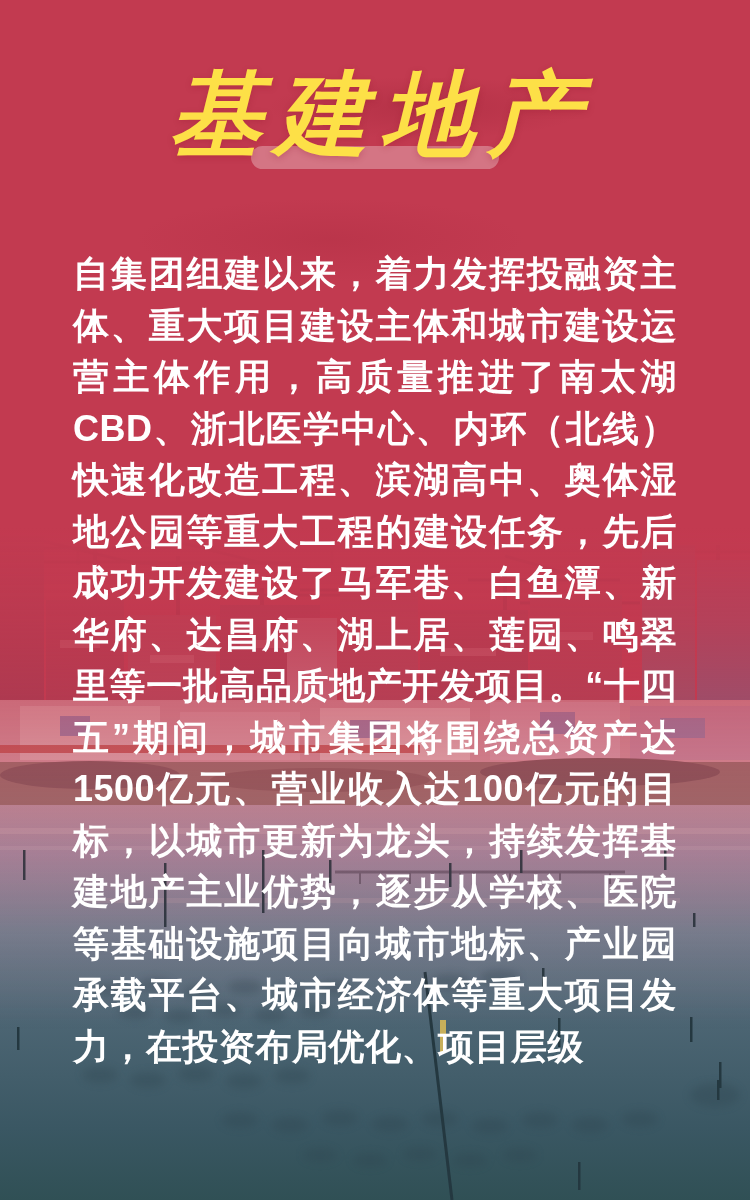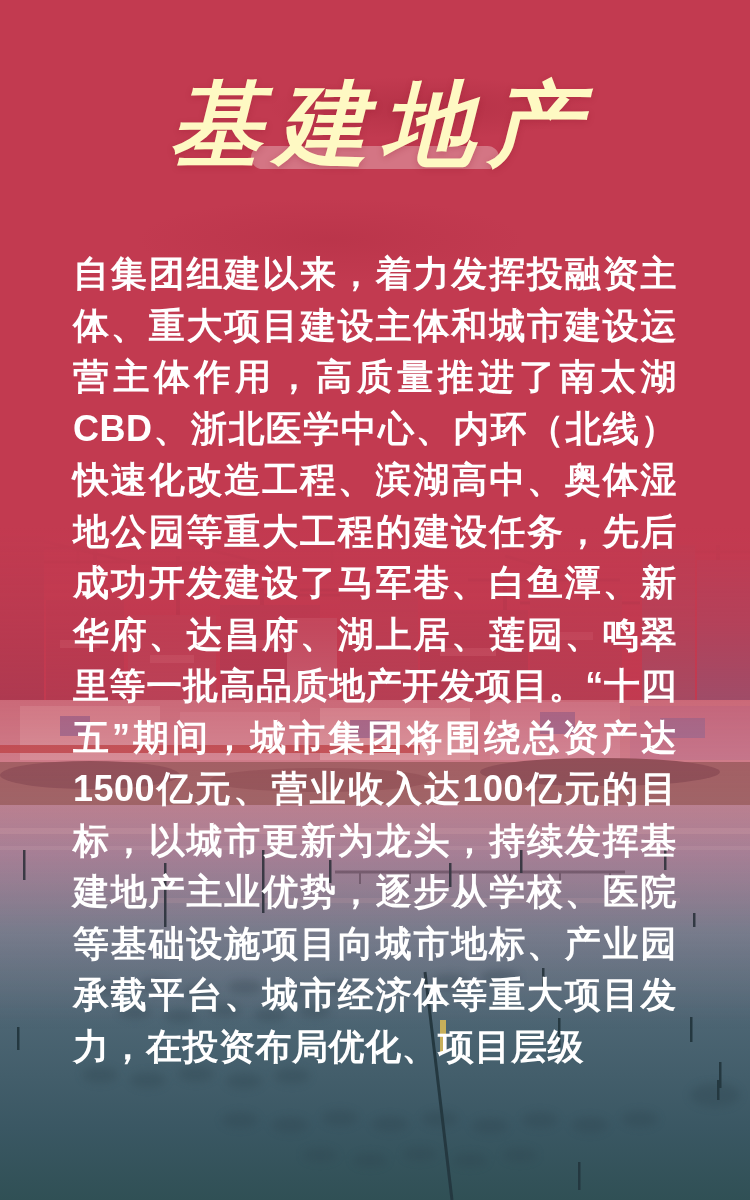--- a/index.html
+++ b/index.html
@@ -39,26 +39,26 @@
     text-align:center;
   }
   .title-pill{
     position:absolute;top:88px;left:50%;
     width:248px;height:23px;margin-left:-124px;
     border-radius:12px;
     background:rgba(255,255,255,.30);
   }
   .page-title{
     position:relative;z-index:2;
-    margin:10px;
+    margin:0;
     font-size:92px;line-height:112px;
     font-weight:bold;
     letter-spacing:14px;
     text-indent:14px;
-    color:#fef9c3;
+    color:#fde047;
     font-family:"DejaVu Serif","Liberation Serif",serif;
     font-style:italic;
     text-shadow:0 2px 6px rgba(140,20,40,.25);
   }
   .body-text{
     position:absolute;top:248px;left:73px;width:604px;
     margin:0;
     font-size:36px;line-height:51.5px;
     letter-spacing:.5px;
     text-align:justify;

